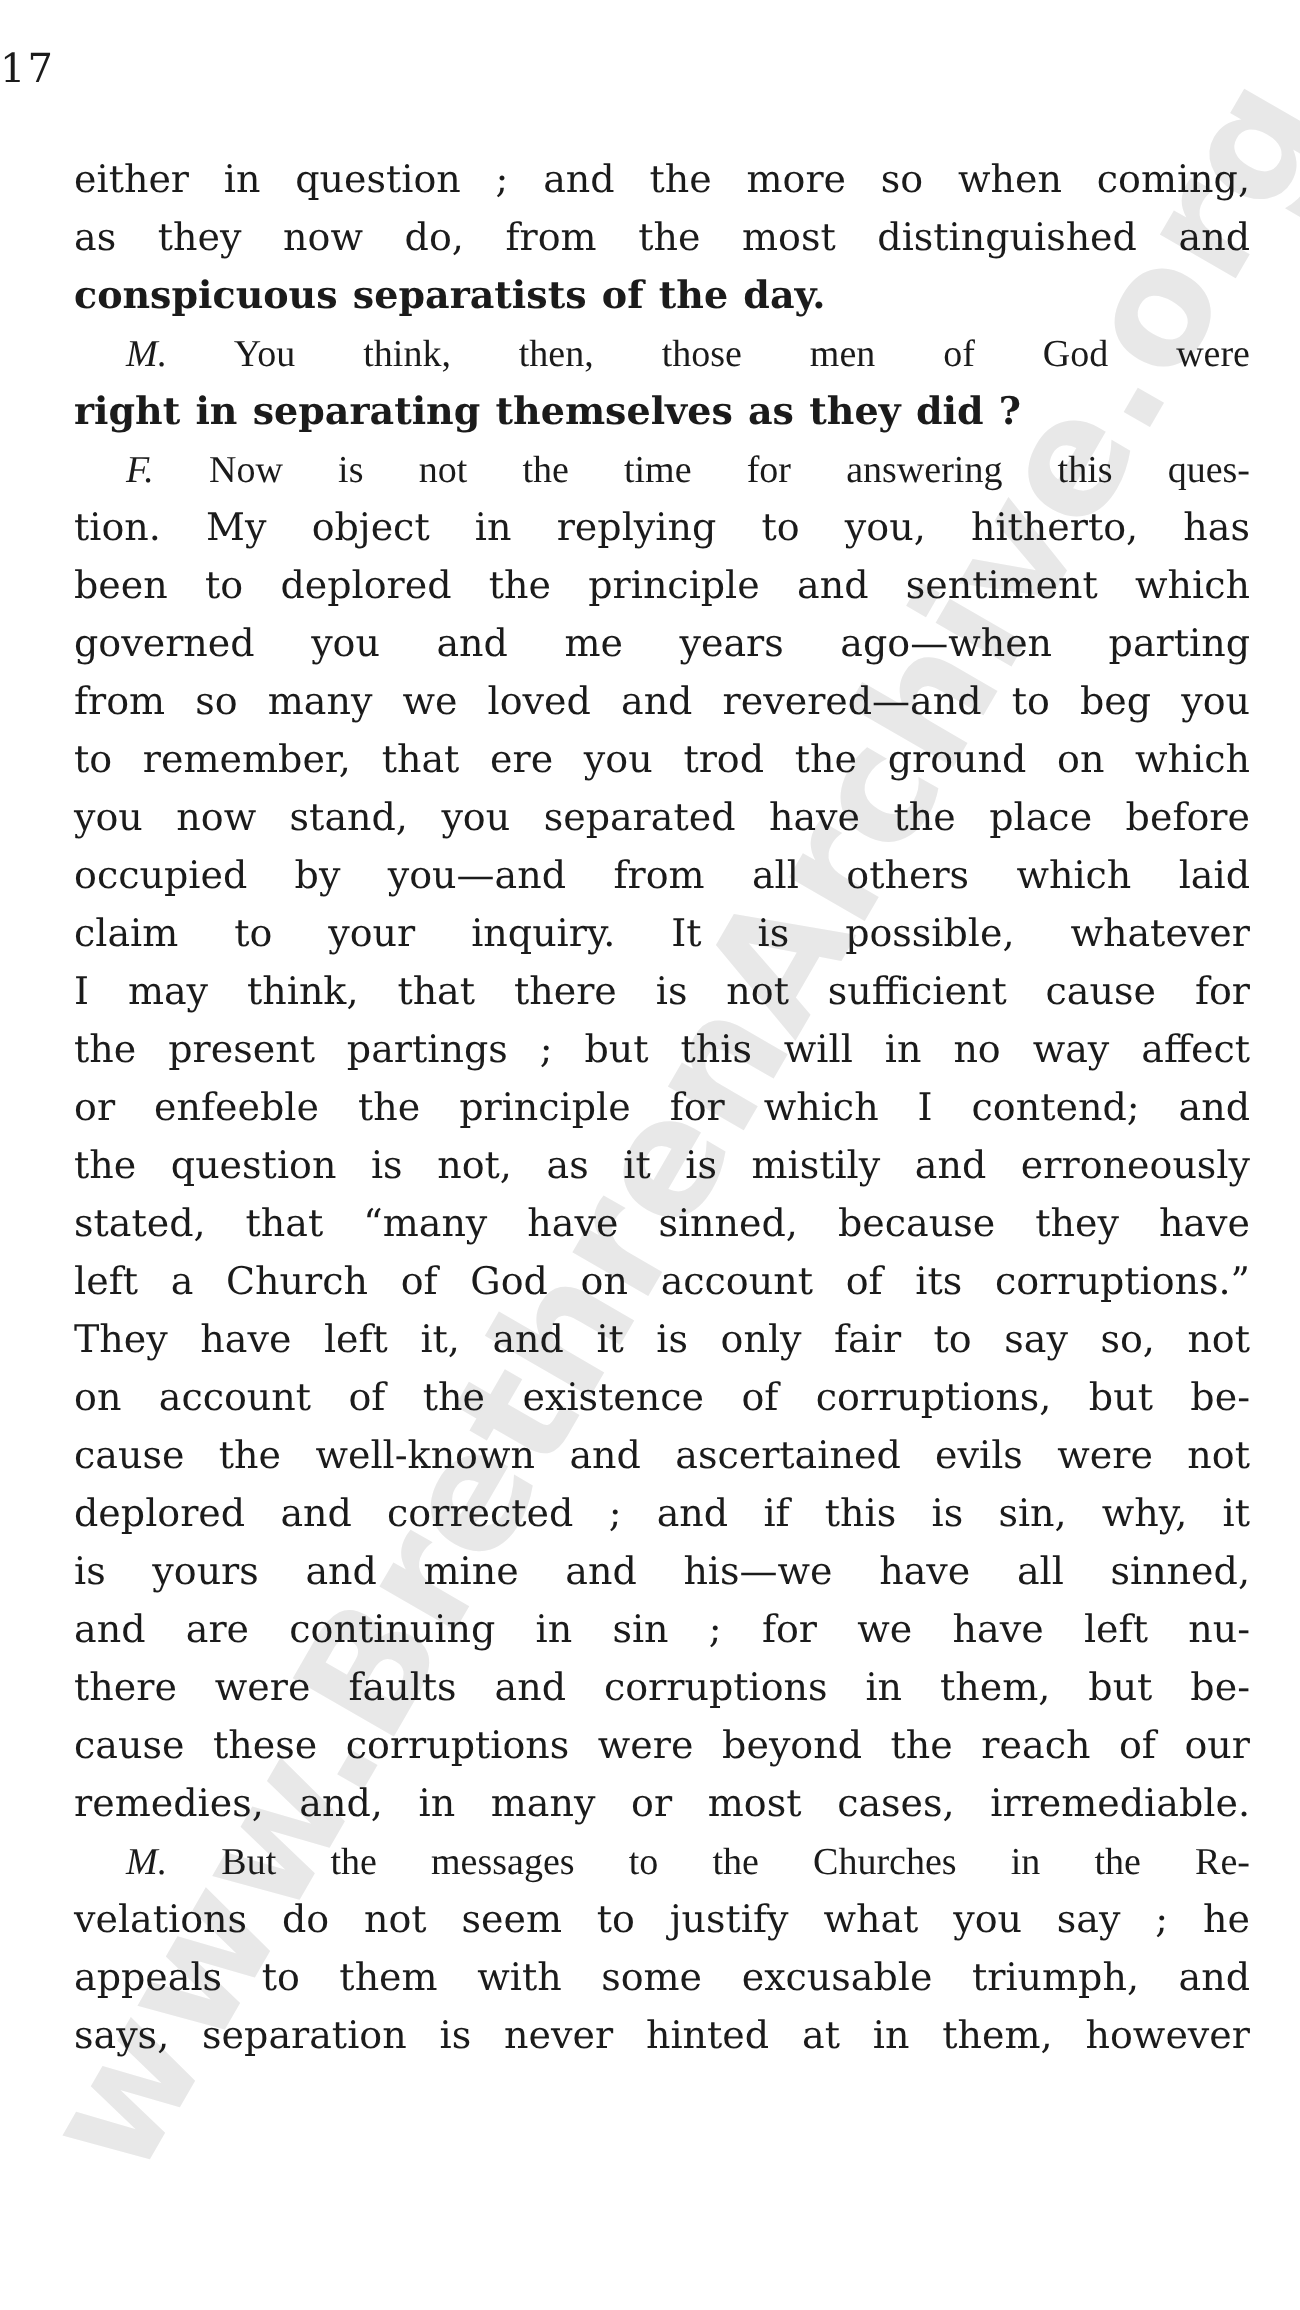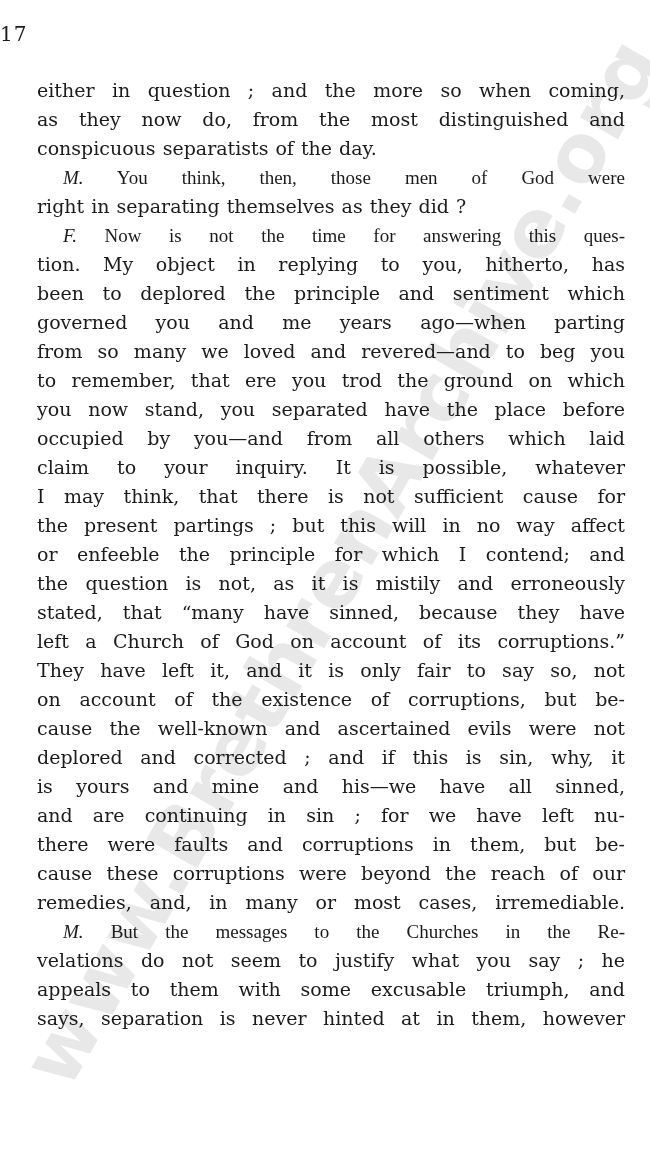--- a/index.html
+++ b/index.html
@@ -51,20 +51,21 @@
     z-index: 1;
   }
   .line {
     text-align: justify;
     text-align-last: justify;
     word-spacing: 1px;
   }
   .line.short {
     text-align: right;
     text-align-last: left;
+    font-weight: bold;
   }
   .line.indent {
     text-indent: 26px;
     font-family: Liberation Serif, serif;
   }
   .lead {
     font-style: italic;
   }
 </style>
 </head>

